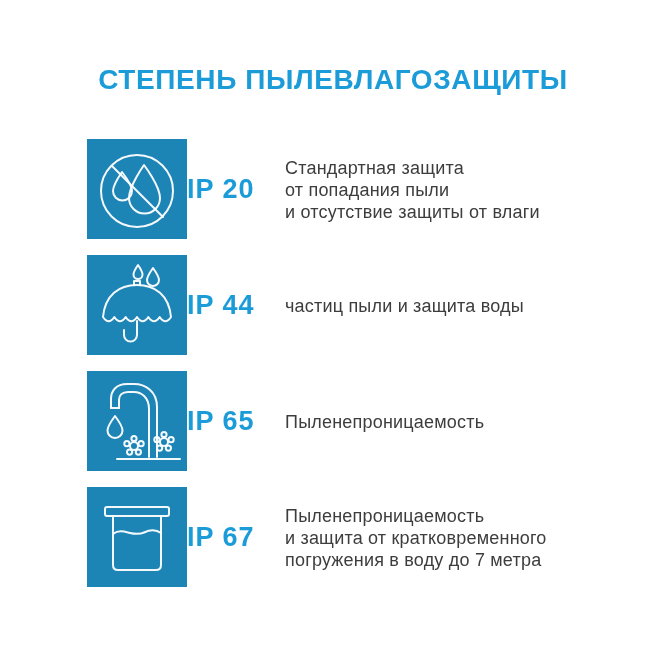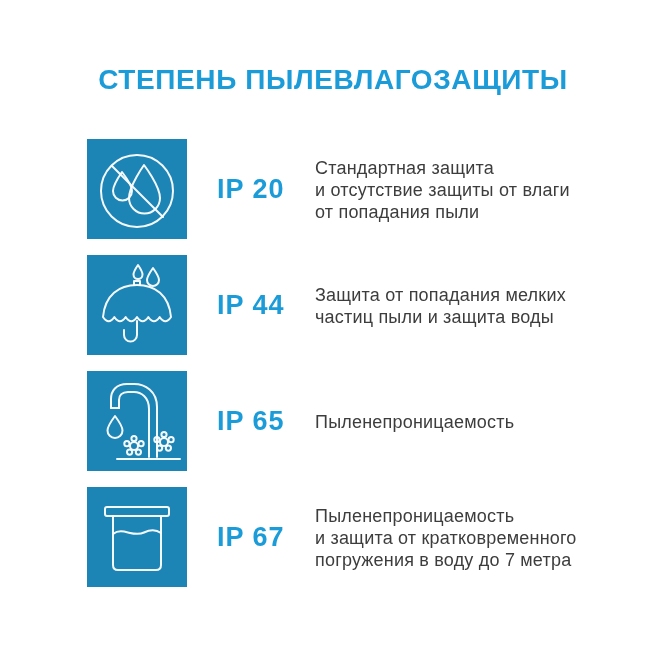--- a/index.html
+++ b/index.html
@@ -45,21 +45,20 @@
   .icon-box svg { width: 100px; height: 100px; display: block; }
   .icon-box svg * {
     fill: none;
     stroke: var(--icon-stroke);
     stroke-width: 2;
     stroke-linecap: round;
     stroke-linejoin: round;
     opacity: 0.95;
   }
   .ip {
-    margin-left: 30px;
     width: 90px;
     flex: 0 0 90px;
     font-size: 27px;
     font-weight: 700;
     letter-spacing: 1px;
     color: var(--accent-text);
     white-space: nowrap;
   }
   .desc { padding-top: 1px; }
   .desc span {
@@ -85,38 +84,37 @@
         <svg viewBox="0 0 100 100" aria-hidden="true">
           <circle cx="50" cy="52" r="36"></circle>
           <path d="M57,26 C57,26 42,47 42,59 A15.5,15.5 0 0 0 73,59 C73,47 57,26 57,26 Z"></path>
           <path d="M35,33 C35,33 26,46 26,52 A9.5,9.5 0 0 0 45,52 C45,46 35,33 35,33 Z"></path>
           <line x1="25" y1="27" x2="76" y2="78"></line>
         </svg>
       </div>
       <div class="ip">IP 20</div>
       <div class="desc">
         <span>Стандартная защита</span>
+        <span>от попадания пыли</span>
         <span>и отсутствие защиты от влаги</span>
-        <span>от попадания пыли</span>
       </div>
     </div>
 
     <div class="row">
       <div class="icon-box">
         <svg viewBox="0 0 100 100" aria-hidden="true">
           <path d="M51,10 C51,10 46.5,16.5 46.5,19.5 A4.5,4.5 0 0 0 55.5,19.5 C55.5,16.5 51,10 51,10 Z"></path>
           <path d="M66,13 C66,13 60,21.5 60,25 A6,6 0 0 0 72,25 C72,21.5 66,13 66,13 Z"></path>
           <path d="M47,30 L47,26 L53,26 L53,30"></path>
           <path d="M16,62 C18,40 32,30 50,30 C68,30 82,40 84,62 q-5.67,8.5 -11.33,0 q-5.67,8.5 -11.33,0 q-5.67,8.5 -11.34,0 q-5.67,8.5 -11.33,0 q-5.67,8.5 -11.33,0 q-5.67,8.5 -11.34,0 Z"></path>
           <path d="M50,66 L50,80 A6.5,6.5 0 0 1 37,80 L37,75"></path>
         </svg>
       </div>
       <div class="ip">IP 44</div>
       <div class="desc">
-        <span>Защита от попадания мелких</span>
         <span>частиц пыли и защита воды</span>
       </div>
     </div>
 
     <div class="row">
       <div class="icon-box">
         <svg viewBox="0 0 100 100" aria-hidden="true">
           <path d="M70,86 L70,36 C70,20 58,13 47,13 L40,13 C29,13 24,20 24,28 L24,37"></path>
           <path d="M62,86 L62,38 C62,26 54,21 47,21 L41,21 C35,21 32,24.5 32,29 L32,37"></path>
           <line x1="24" y1="37" x2="32" y2="37"></line>

